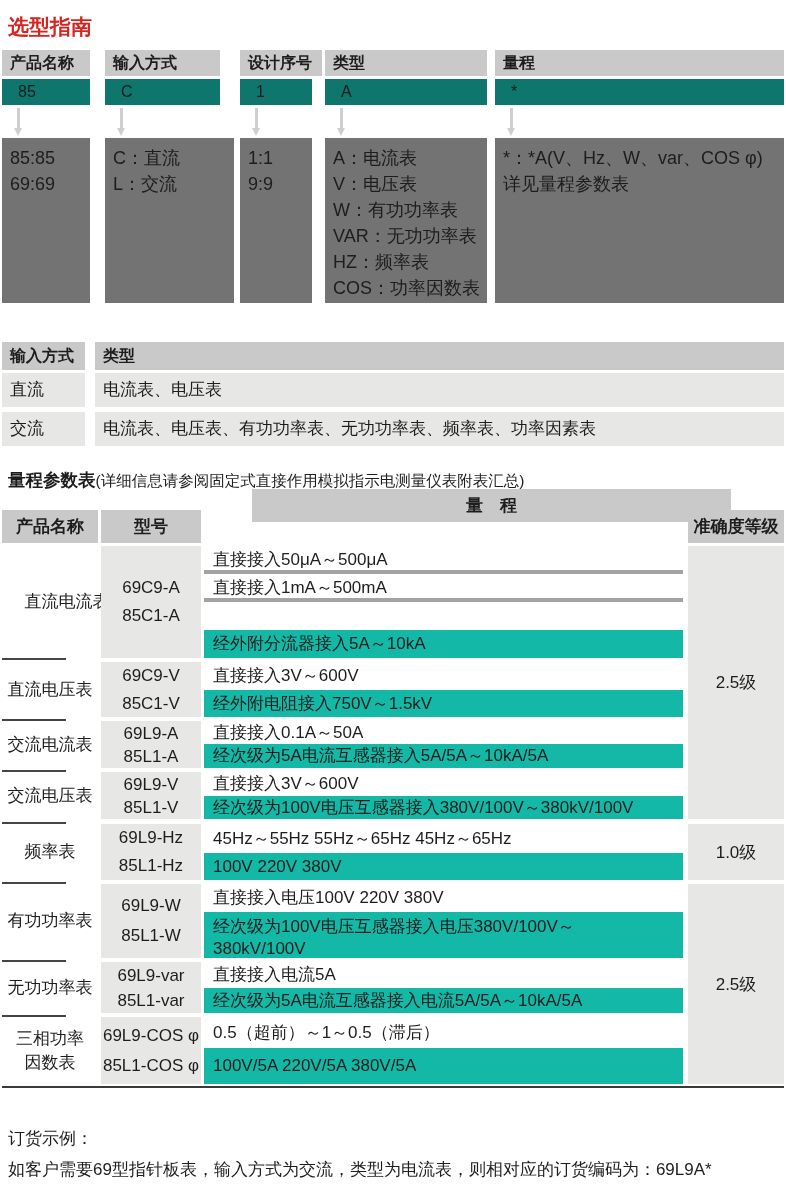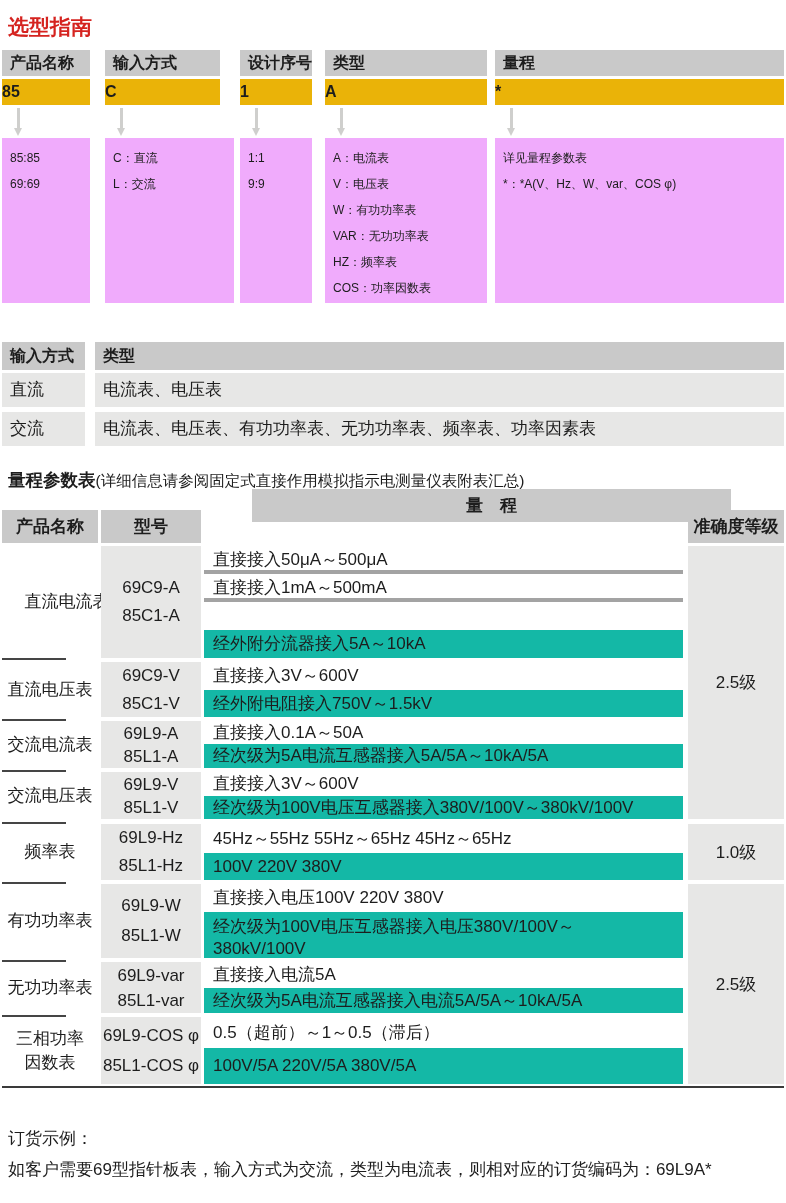--- a/index.html
+++ b/index.html
@@ -2,22 +2,22 @@
 <html><head>
 <meta charset="utf-8">
 <style>
   html,body{margin:0;padding:0;background:#fff;}
   #page{position:relative;width:786px;height:1203px;background:#ffffff;
         font-family:"Liberation Sans","DejaVu Sans",sans-serif;color:#1d1d1d;overflow:hidden;}
   #page *{box-sizing:border-box;}
   .abs{position:absolute;}
   
   .sel-h{height:26px;line-height:26px;background:#c9c9c9;font-weight:bold;padding-left:8px;font-size:16px;}
-  .sel-v{height:26px;line-height:26px;background:#eab308;padding-left:0;font-size:16px;font-weight:bold;}
-  .sel-d{background:#f0abfc;padding:7px 6px 0 8px;font-size:12px;height:165px;}
+  .sel-v{height:26px;line-height:26px;background:#0f766e;padding-left:16px;font-size:16px;}
+  .sel-d{background:#737373;padding:7px 6px 0 8px;font-size:18px;height:165px;}
   .dline{height:26px;line-height:26px;white-space:nowrap;}
   .arrow{width:9px;height:28px;top:108px;}
   .arrow .stem{width:3px;height:20px;background:#cfcfcd;margin:0 auto;}
   .arrow .tip{width:0;height:0;border-left:4.5px solid transparent;border-right:4.5px solid transparent;border-top:8px solid #cfcfcd;}
   
   .mh{height:28px;line-height:28px;background:#c9c9c9;font-weight:bold;padding-left:8px;font-size:16px;}
   .mc{height:34px;line-height:34px;background:#e7e7e6;padding-left:8px;font-size:17px;white-space:nowrap;}
   
   .bth{height:33px;line-height:33px;background:#c9c9c9;font-weight:bold;text-align:center;font-size:17px;}
   .prod{display:flex;flex-direction:column;align-items:center;justify-content:center;font-size:17px;line-height:24px;background:#fff;text-align:center;}
@@ -34,21 +34,21 @@
 </style>
 </head>
 <body>
 
 <div id="page">
 
   <div class="abs title" style="left:8px;top:13px;">选型指南</div>
 
   <div class="abs sel-h" style="left:2px;top:50px;width:88px;">产品名称</div>
   <div class="abs sel-h" style="left:105px;top:50px;width:115px;">输入方式</div>
-  <div class="abs sel-h" style="left:240px;top:50px;width:72px;">设计序号</div>
+  <div class="abs sel-h" style="left:240px;top:50px;width:82px;">设计序号</div>
   <div class="abs sel-h" style="left:325px;top:50px;width:162px;">类型</div>
   <div class="abs sel-h" style="left:495px;top:50px;width:289px;">量程</div>
 
   <div class="abs sel-v" style="left:2px;top:79px;width:88px;">85</div>
   <div class="abs sel-v" style="left:105px;top:79px;width:115px;">C</div>
   <div class="abs sel-v" style="left:240px;top:79px;width:72px;">1</div>
   <div class="abs sel-v" style="left:325px;top:79px;width:162px;">A</div>
   <div class="abs sel-v" style="left:495px;top:79px;width:289px;">*</div>
 
   <div class="abs arrow" style="left:14px;">
@@ -86,22 +86,22 @@
   </div>
   <div class="abs sel-d" style="left:325px;top:138px;width:162px;">
     <div class="dline">A：电流表</div>
     <div class="dline">V：电压表</div>
     <div class="dline">W：有功功率表</div>
     <div class="dline">VAR：无功功率表</div>
     <div class="dline">HZ：频率表</div>
     <div class="dline">COS：功率因数表</div>
   </div>
   <div class="abs sel-d" style="left:495px;top:138px;width:289px;">
+    <div class="dline">*：*A(V、Hz、W、var、COS φ)</div>
     <div class="dline">详见量程参数表</div>
-    <div class="dline">*：*A(V、Hz、W、var、COS φ)</div>
   </div>
 
   <div class="abs mh" style="left:2px;top:342px;width:83px;">输入方式</div>
   <div class="abs mh" style="left:95px;top:342px;width:689px;">类型</div>
   <div class="abs mc" style="left:2px;top:373px;width:83px;">直流</div>
   <div class="abs mc" style="left:95px;top:373px;width:689px;">电流表、电压表</div>
   <div class="abs mc" style="left:2px;top:412px;width:83px;">交流</div>
   <div class="abs mc" style="left:95px;top:412px;width:689px;">电流表、电压表、有功功率表、无功功率表、频率表、功率因素表</div>
 
   <div class="abs sect" style="left:8px;top:468px;">

